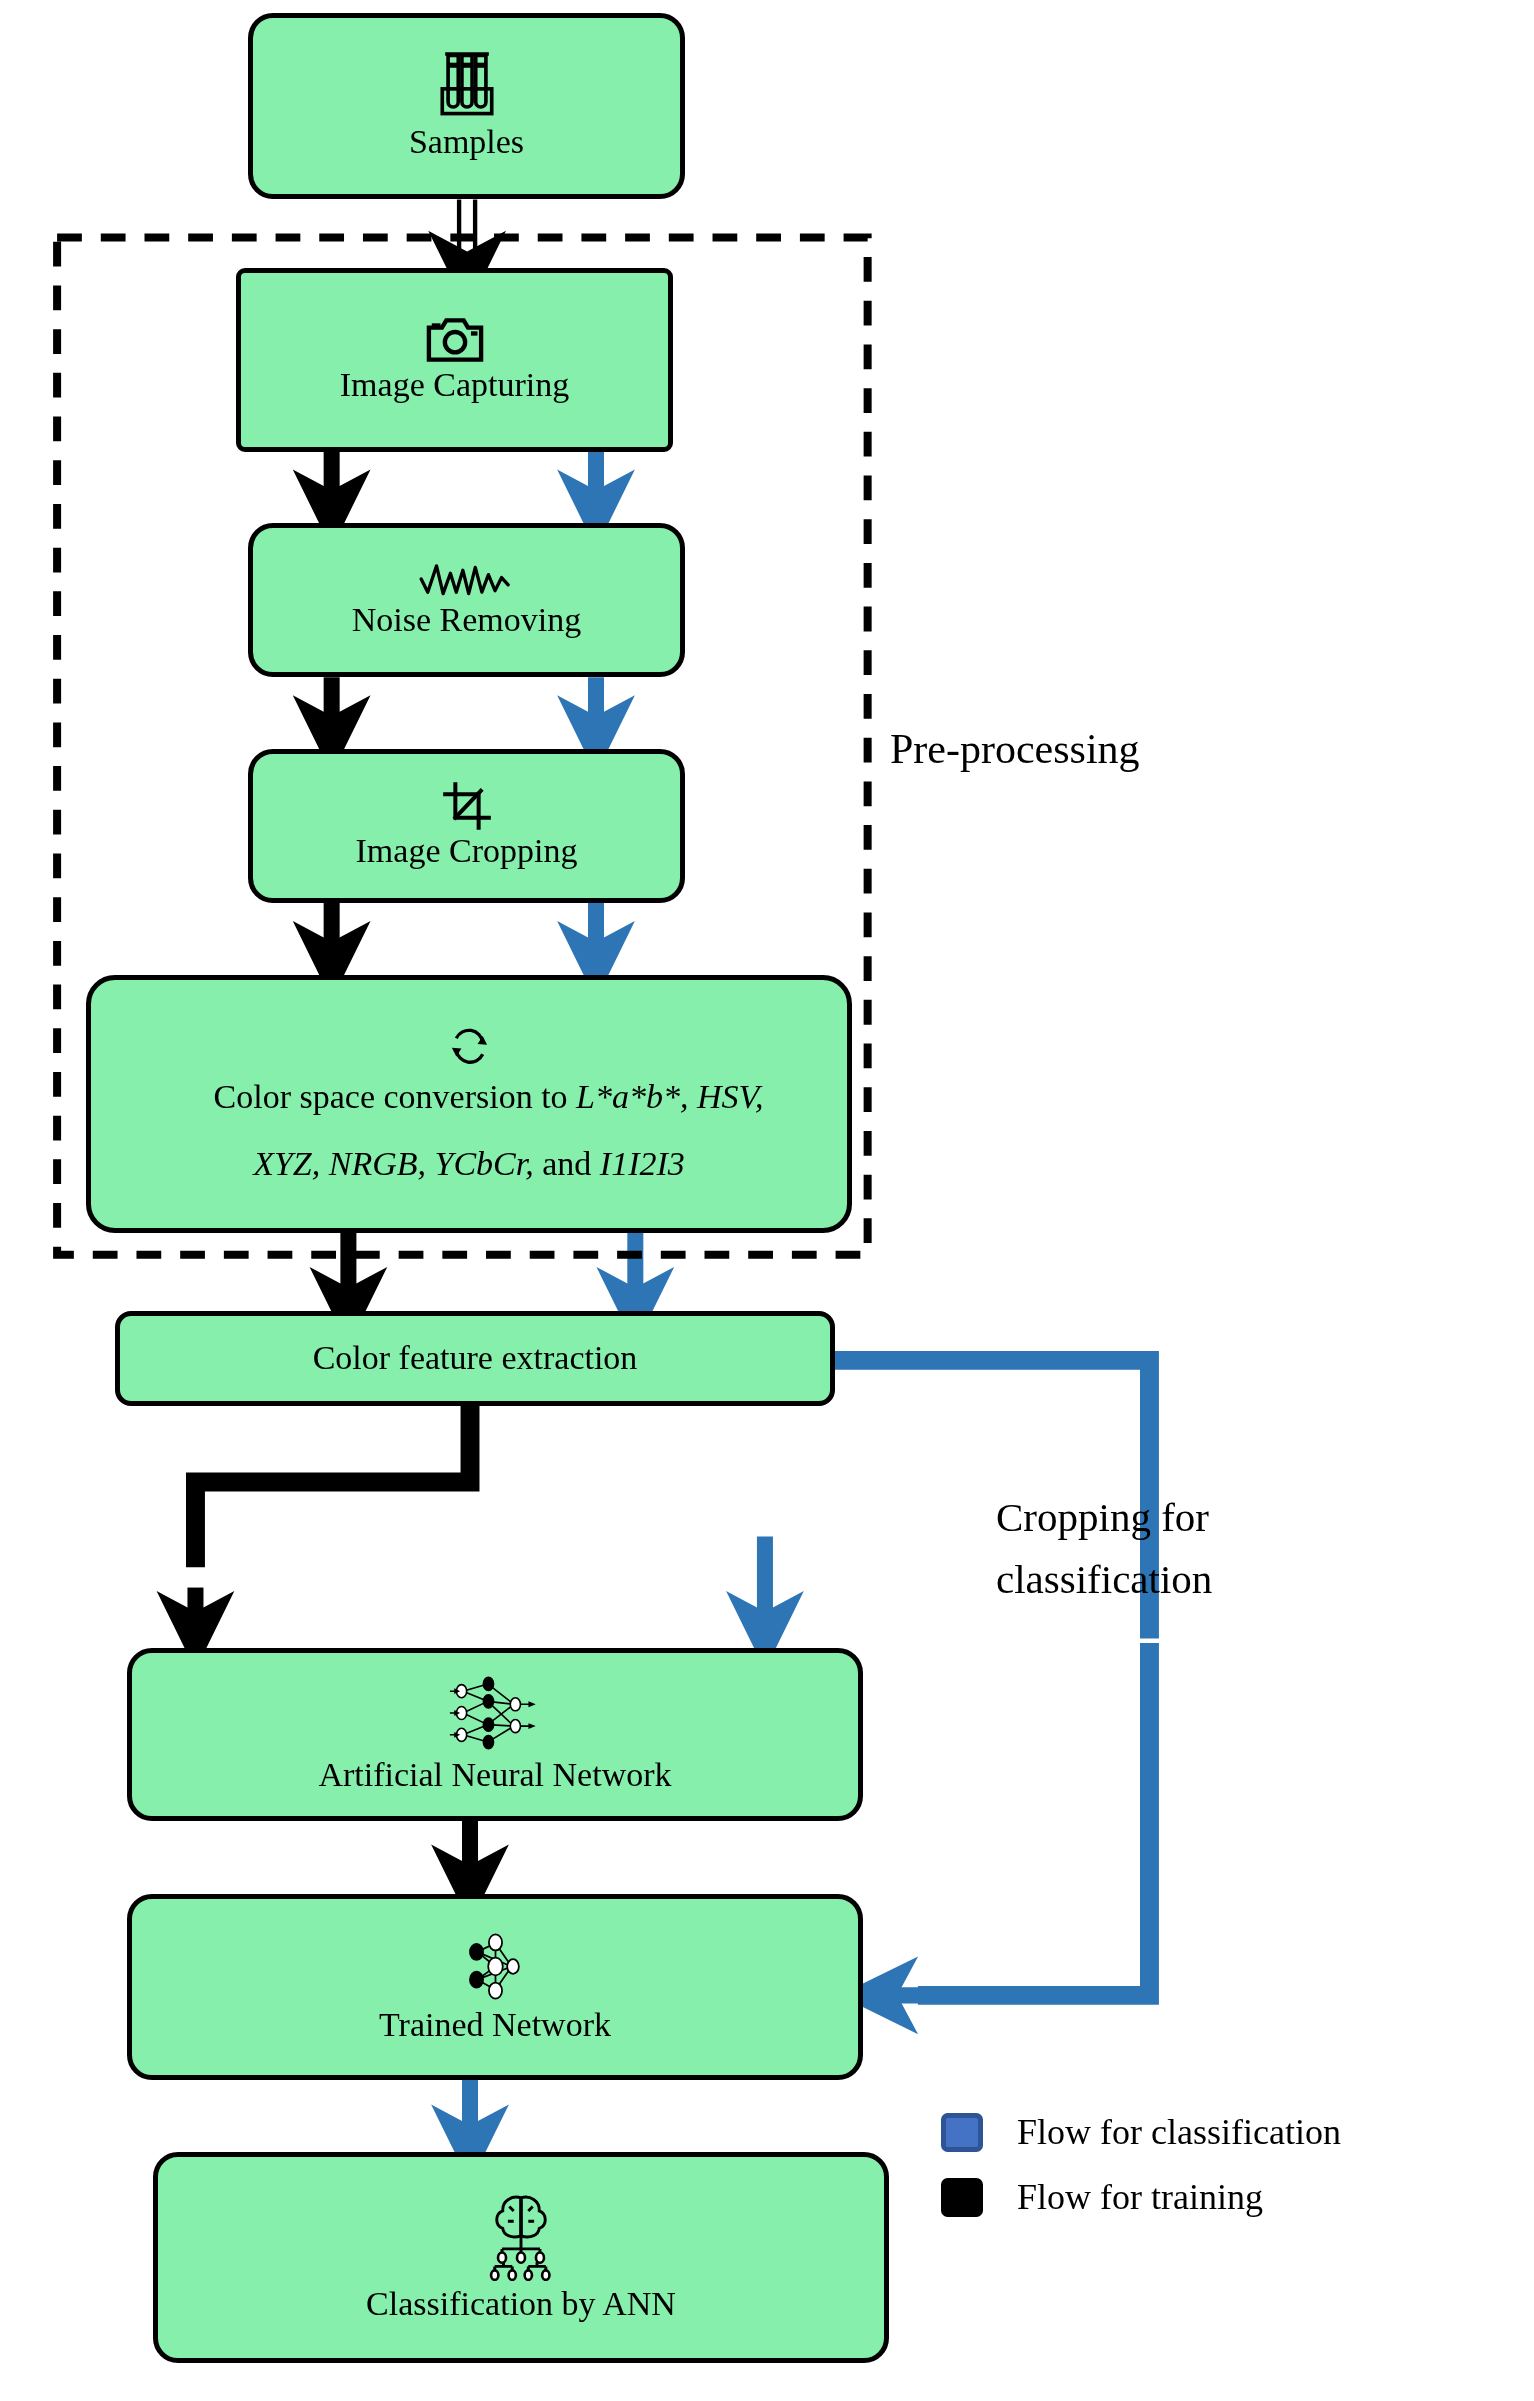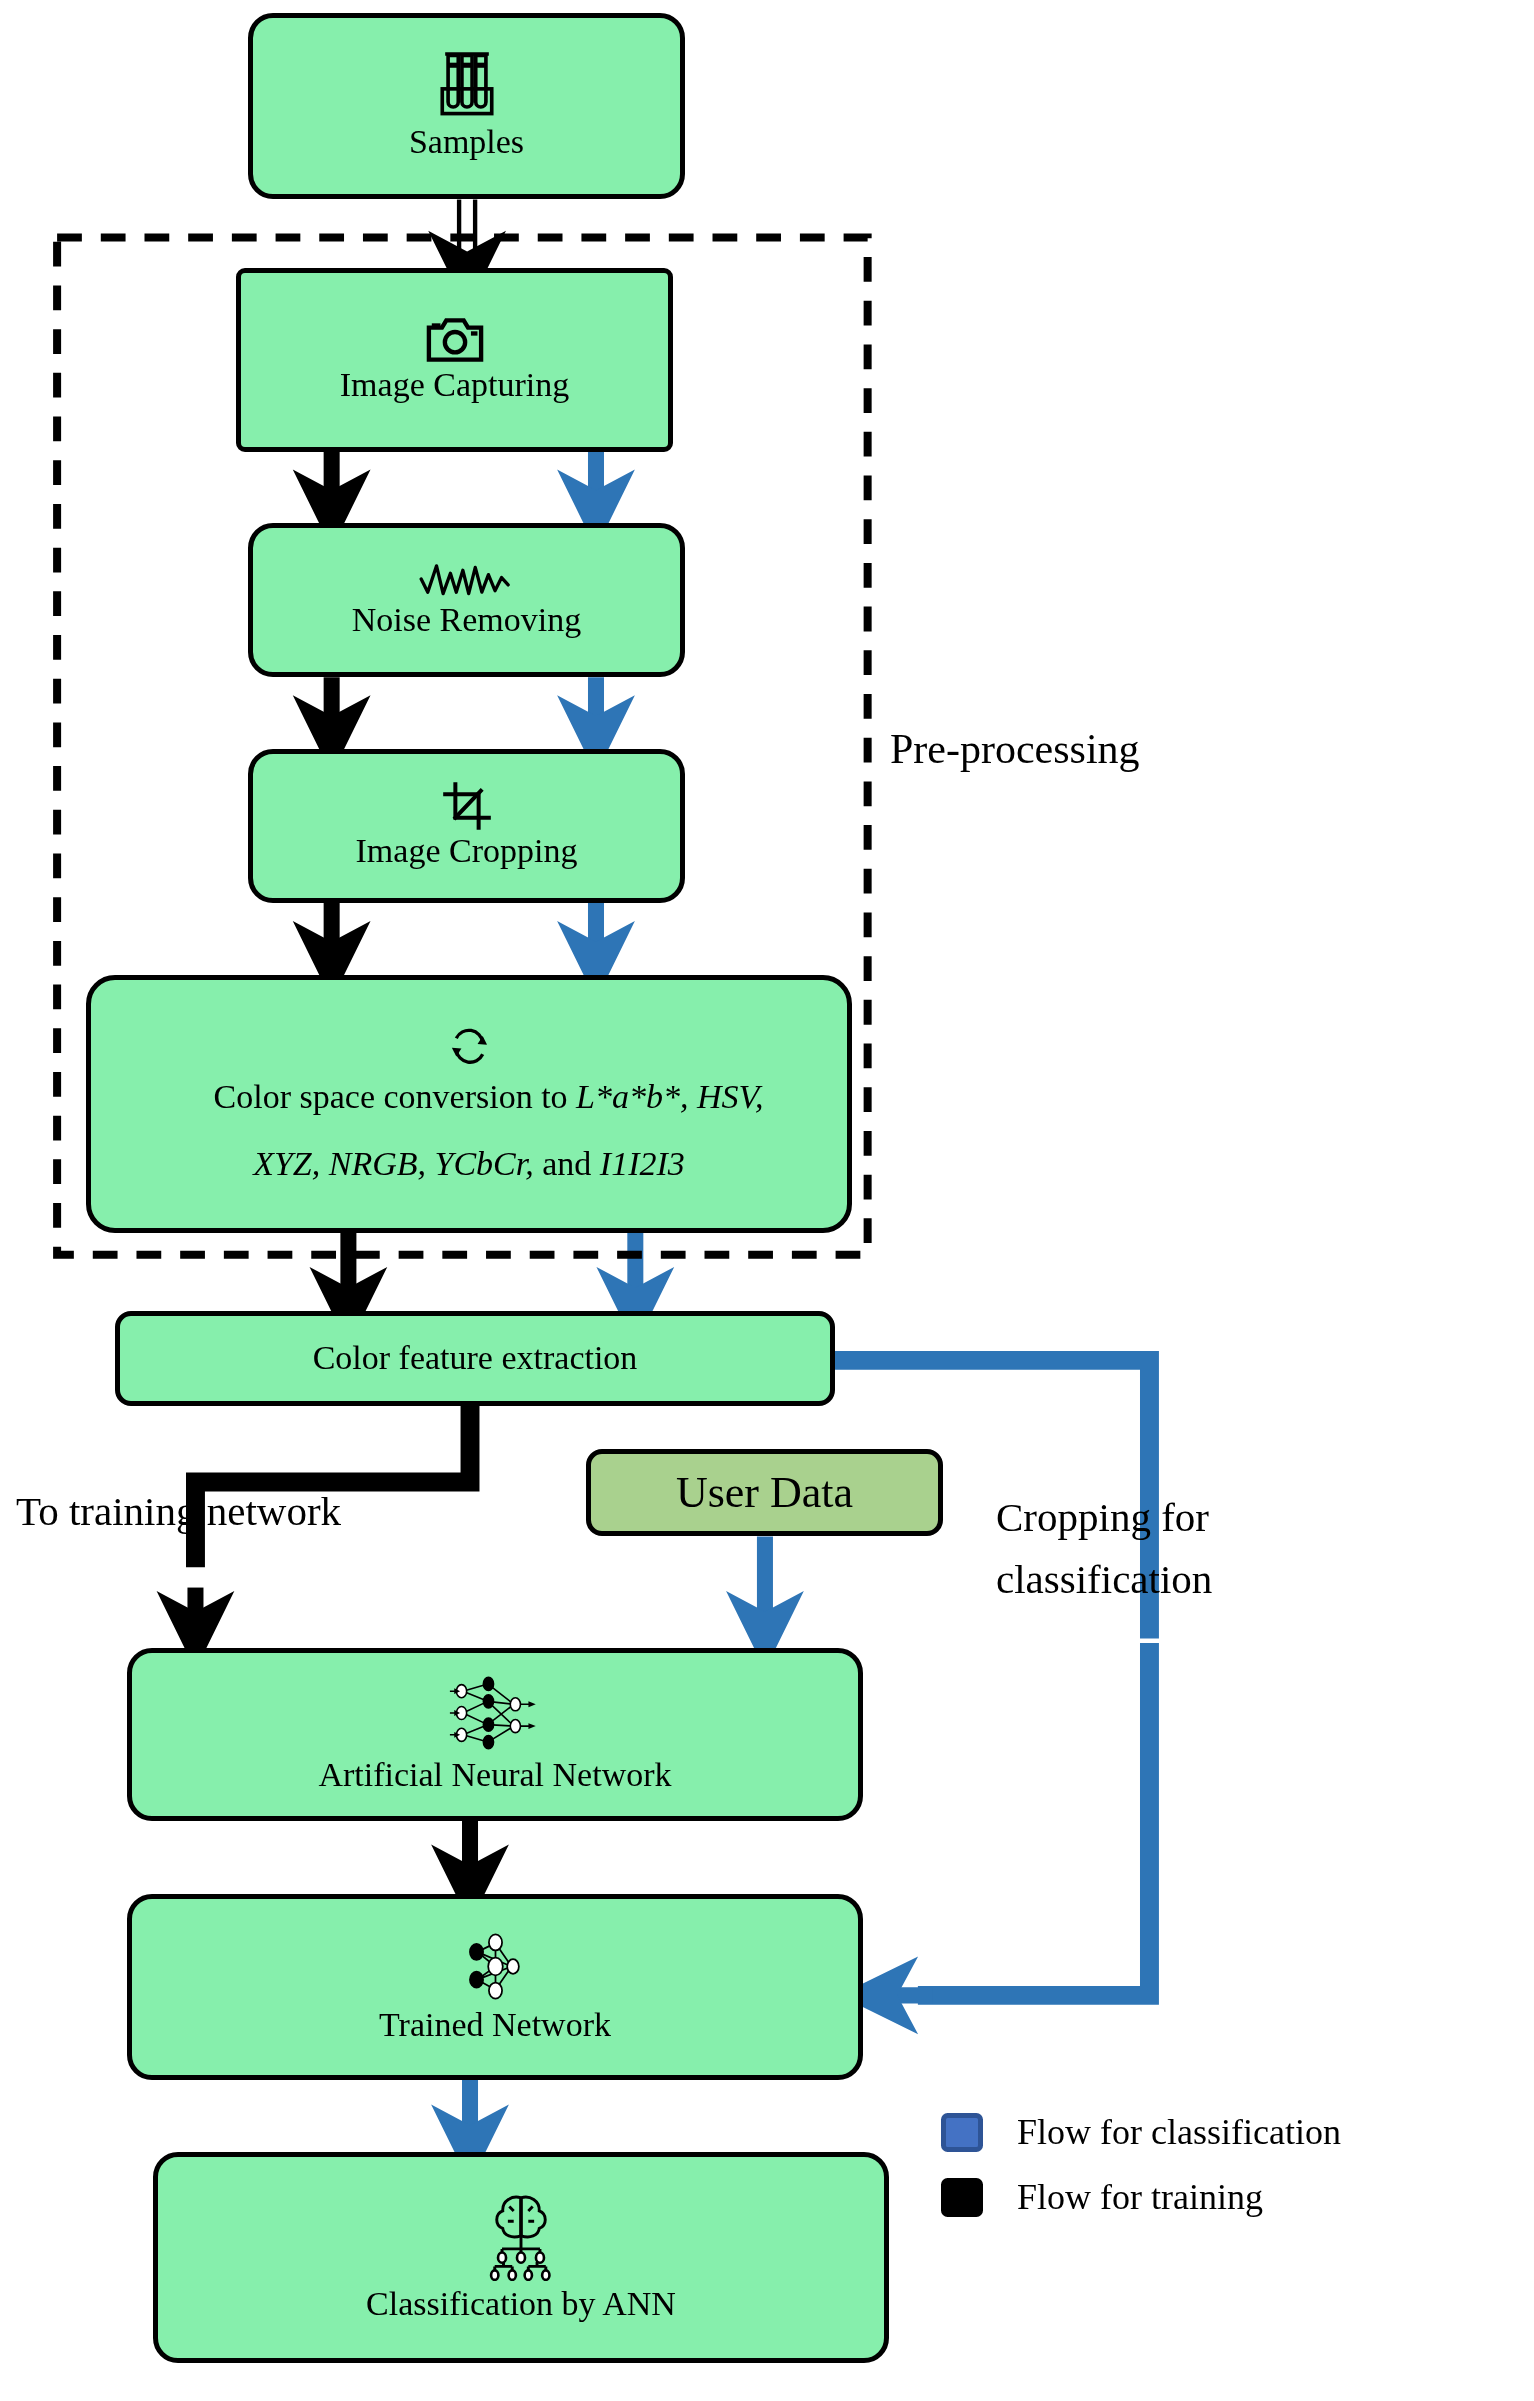--- a/index.html
+++ b/index.html
@@ -143,23 +143,20 @@
     </div>
     <div class="lbl">
       <span class="ital">XYZ, NRGB, YCbCr,</span><span> and </span><span class="ital">I1I2I3</span>
     </div>
   </div>
 
   <div class="node" style="left:115px;top:1311px;width:720px;height:95px;border-radius:16px;">
     <div class="lbl">Color feature extraction</div>
   </div>
 
-  <div class="node" style="left:586px;top:1449px;width:357px;height:87px;border-radius:16px;background:#A9D18E;">
-    <div class="lbl" style="font-size:44px;">User Data</div>
-  </div>
 
   <div class="node" style="left:127px;top:1648px;width:736px;height:173px;border-radius:25px;">
     <div class="ico" style="margin-bottom:4.4px;">
       <svg width="96" height="76" viewBox="0 0 132 104" aria-hidden="true">
         <g stroke="#000" stroke-width="2.2" fill="none">
           <path d="M22 22 L56 12 M22 22 L56 36 M22 52 L56 36 M22 52 L56 68 M22 82 L56 68 M22 82 L56 92
                    M56 12 L92 40 M56 36 L92 40 M56 36 L92 70 M56 68 L92 40 M56 68 L92 70 M56 92 L92 70"></path>
           <path d="M4 22 L14 22 M4 52 L14 52 M4 82 L14 82 M100 40 L116 40 M100 70 L116 70"></path>
         </g>
         <g stroke="#000" stroke-width="2.2">
@@ -226,21 +223,20 @@
           <ellipse cx="66" cy="114" rx="5" ry="6.5"></ellipse>
           <ellipse cx="90" cy="114" rx="5" ry="6.5"></ellipse>
         </g>
       </svg>
     </div>
     <div class="lbl">Classification by ANN</div>
   </div>
 
   <div class="freetext" style="left:890px;top:721px;font-size:42px;">Pre-processing</div>
 
-  <div class="freetext" style="left:16px;top:1484px;font-size:41px;">To training network</div>
 
   <div class="freetext" style="left:996px;top:1486px;font-size:41px;line-height:1.52;">Cropping for
 classification</div>
 
   <div class="legend-row" style="left:941px;top:2111px;">
     <div class="swatch" style="background:#4472C4;border:5.1px solid #2E5496;"></div>
     <div class="legend-lbl">Flow for classification</div>
   </div>
   <div class="legend-row" style="left:941px;top:2176px;">
     <div class="swatch" style="background:#000;border:5.1px solid #000;"></div>

